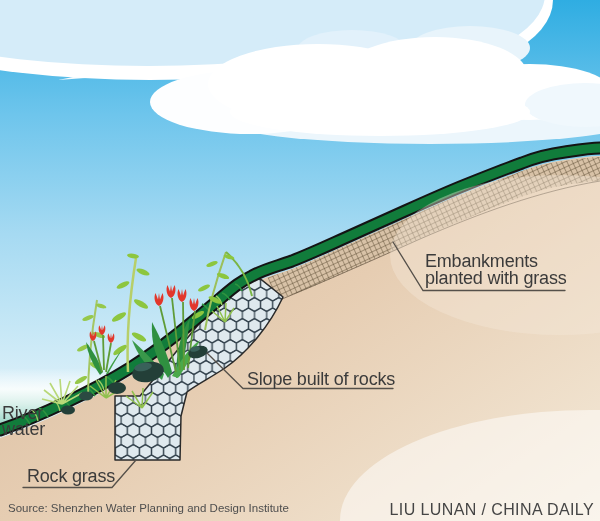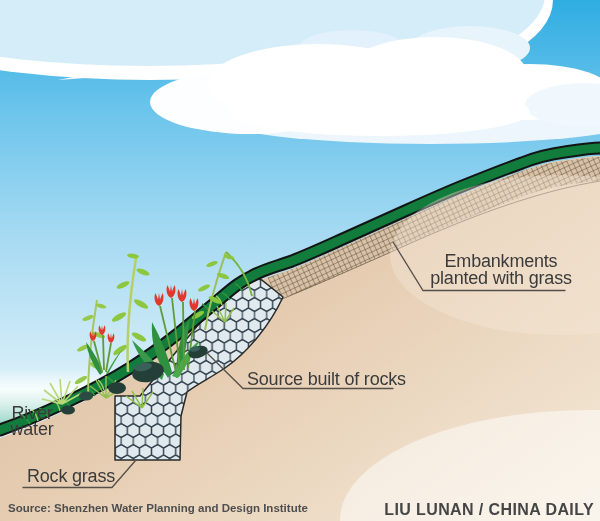--- a/index.html
+++ b/index.html
@@ -1,25 +1,25 @@
 <!DOCTYPE html>
 <html><head>
 <meta charset="utf-8">
 <style>
   html,body{margin:0;padding:0;}
   body{width:600px;height:521px;overflow:hidden;font-family:"Liberation Sans",sans-serif;}
   #stage{position:relative;width:600px;height:521px;background:#9ed6f0;}
   #scene{position:absolute;left:0;top:0;}
-  .label{position:absolute;color:#3b3b3b;font-size:18px;line-height:16.5px;letter-spacing:-0.2px;text-align:center;}
+  .label{position:absolute;color:#3b3b3b;font-size:18px;line-height:16.5px;letter-spacing:-0.2px;}
   .label.single{white-space:nowrap;}
   #lbl-river{left:2px;top:369px;width:60px;line-height:16px;margin-top:36px;}
   #lbl-slope{left:247px;top:371px;}
   #lbl-rock{left:27px;top:468px;}
   #lbl-embank{left:425px;top:253px;width:152px;}
-  .footer-text{position:absolute;color:#4e4e4e;font-size:11.5px;white-space:nowrap;font-weight:bold;}
+  .footer-text{position:absolute;color:#4e4e4e;font-size:11.5px;white-space:nowrap;}
   #src-text{left:8px;top:502px;}
   #credit-text{right:6px;top:501px;font-size:16px;letter-spacing:0.4px;color:#454545;}
 </style>
 </head>
 <body>
 
 <div id="stage">
 <svg id="scene" width="600" height="521" viewBox="0 0 600 521">
   <defs>
     <linearGradient id="skyGrad" x1="0" y1="0" x2="0" y2="1">
@@ -222,18 +222,18 @@
   <ellipse cx="560" cy="255" rx="170" ry="80" fill="#f6e9da" opacity="0.4"></ellipse>
 
   <g fill="none" stroke="#55504a" stroke-width="1.3" stroke-linecap="round">
     <path d="M393,242 L423,290.5 L565,290.5"></path>
     <path d="M207,353 L243,388.5 L393,388.5"></path>
     <path d="M23,487.5 L112,487.5 L136,460"></path>
   </g>
 </svg>
 
 <div class="label" id="lbl-river">River water</div>
-<div class="label single" id="lbl-slope">Source built of rocks</div>
+<div class="label single" id="lbl-slope">Slope built of rocks</div>
 <div class="label single" id="lbl-rock">Rock grass</div>
 <div class="label" id="lbl-embank">Embankments planted with grass</div>
 <div class="footer-text" id="src-text">Source: Shenzhen Water Planning and Design Institute</div>
 <div class="footer-text" id="credit-text">LIU LUNAN / CHINA DAILY</div>
 </div>
 
 </body></html>

